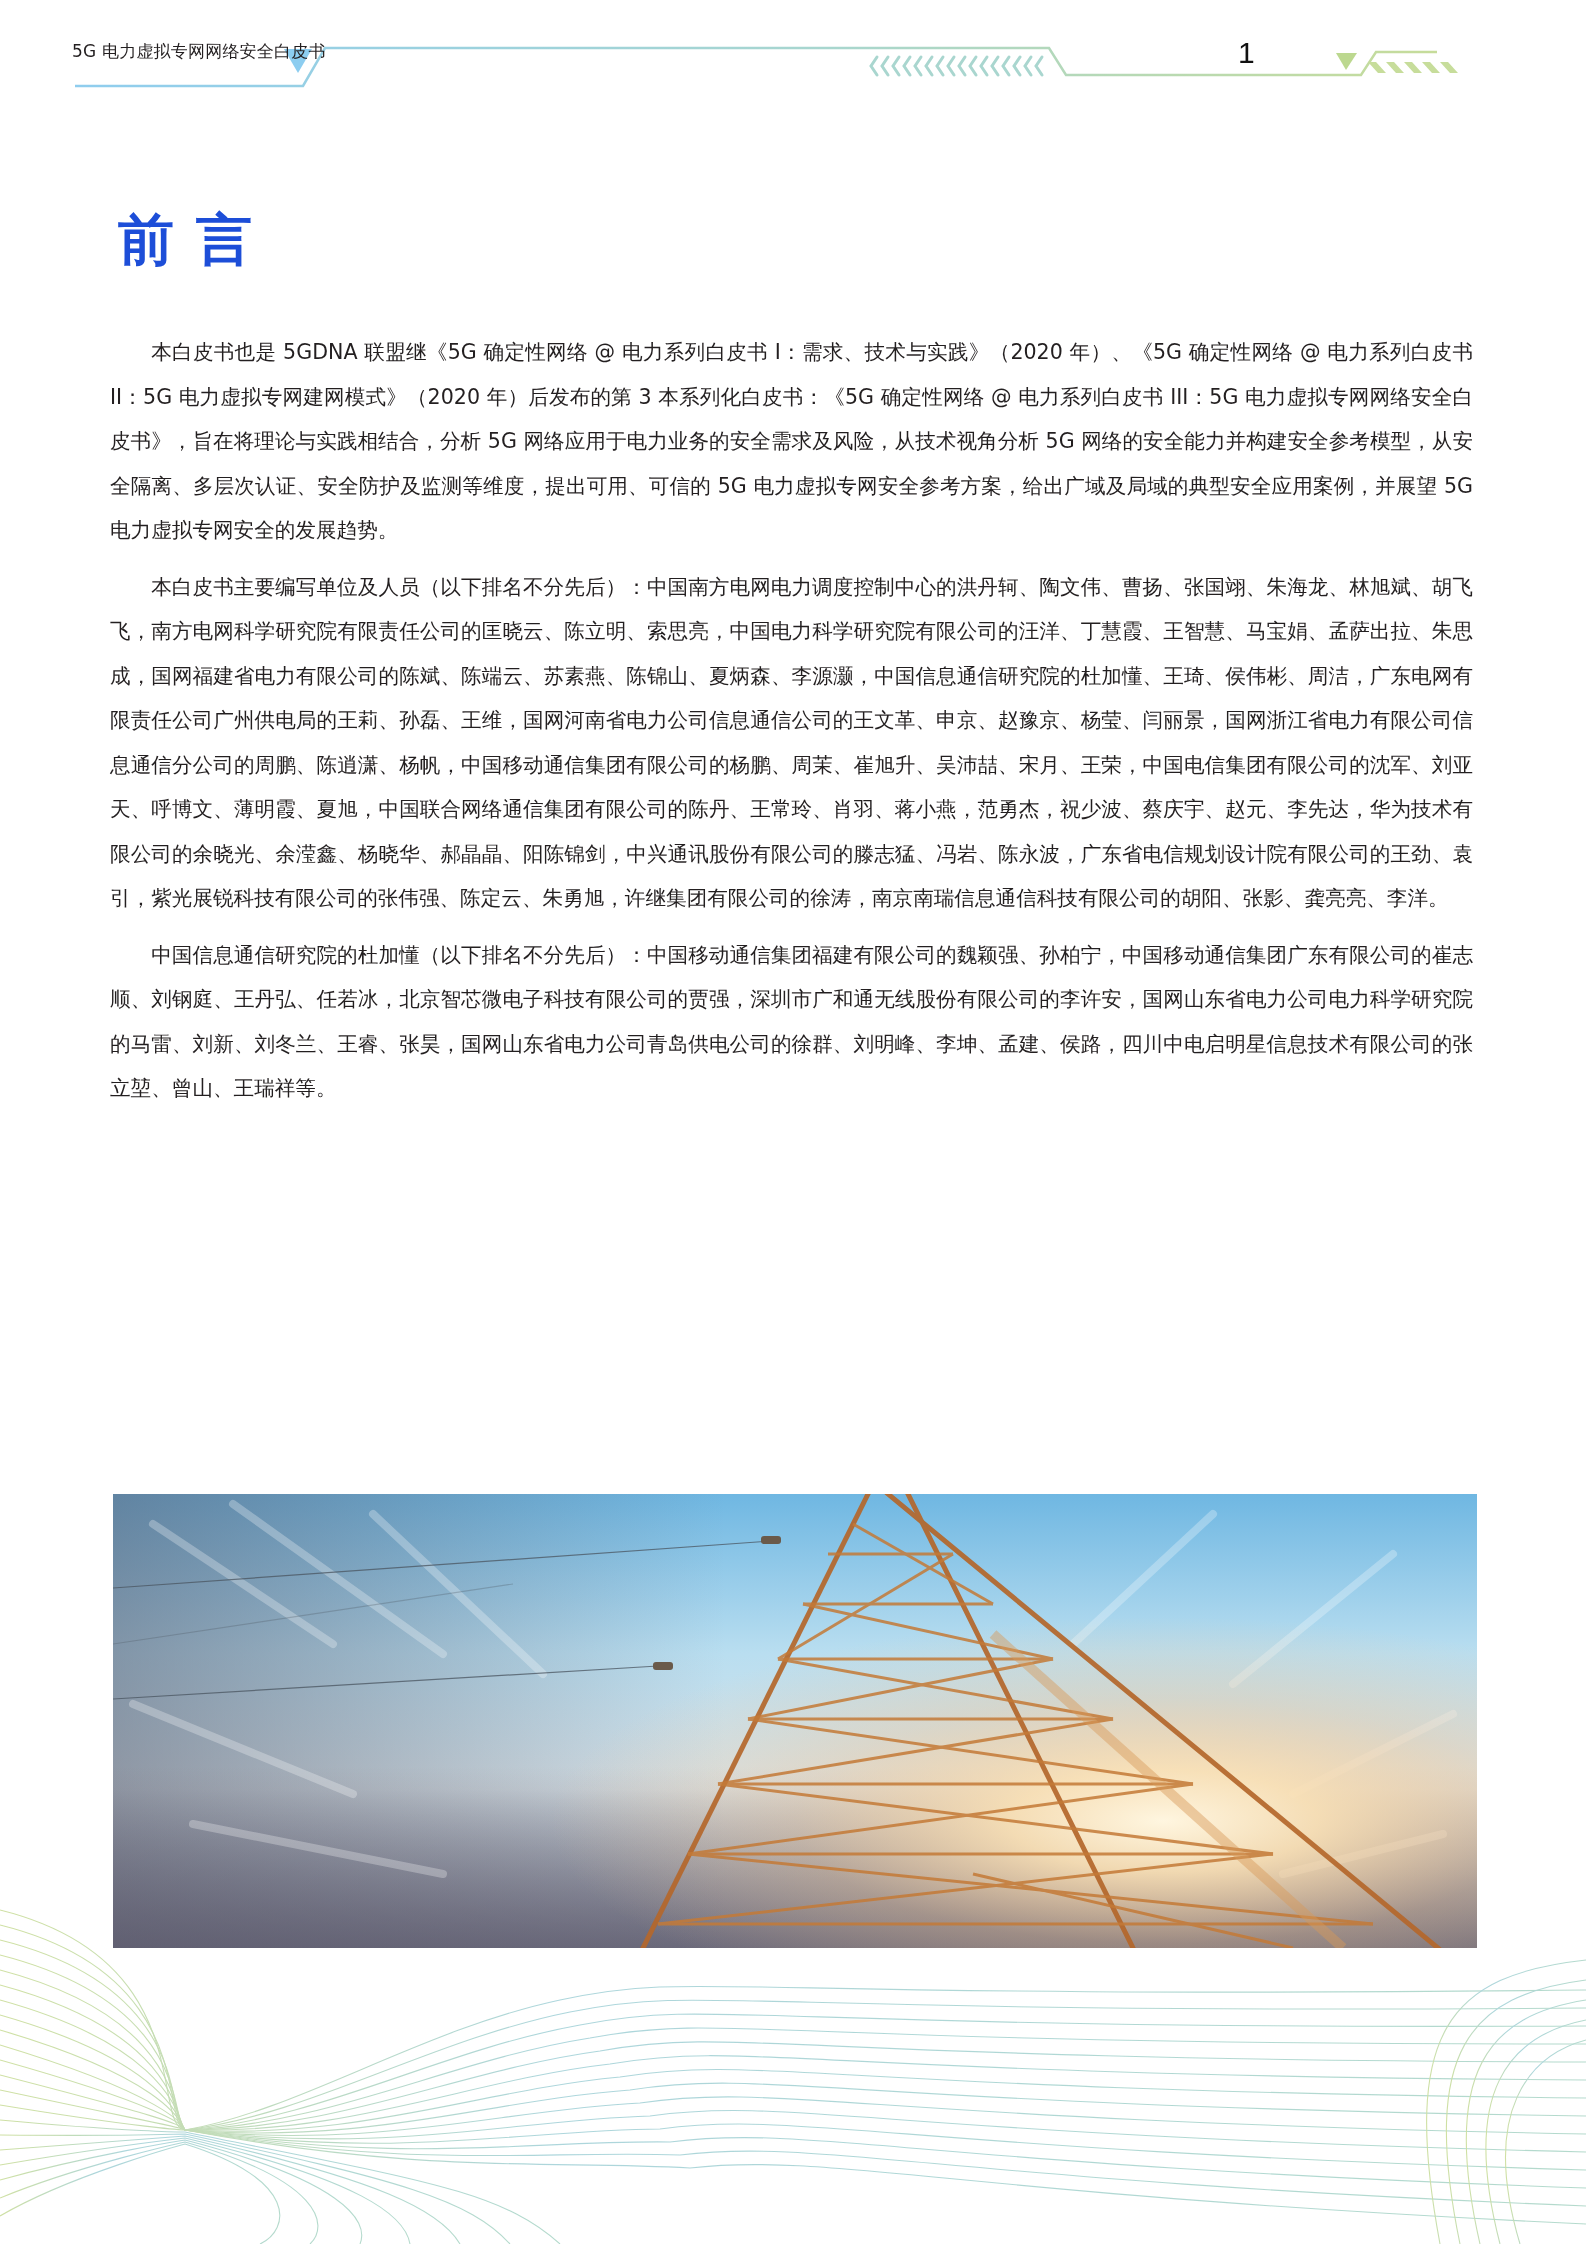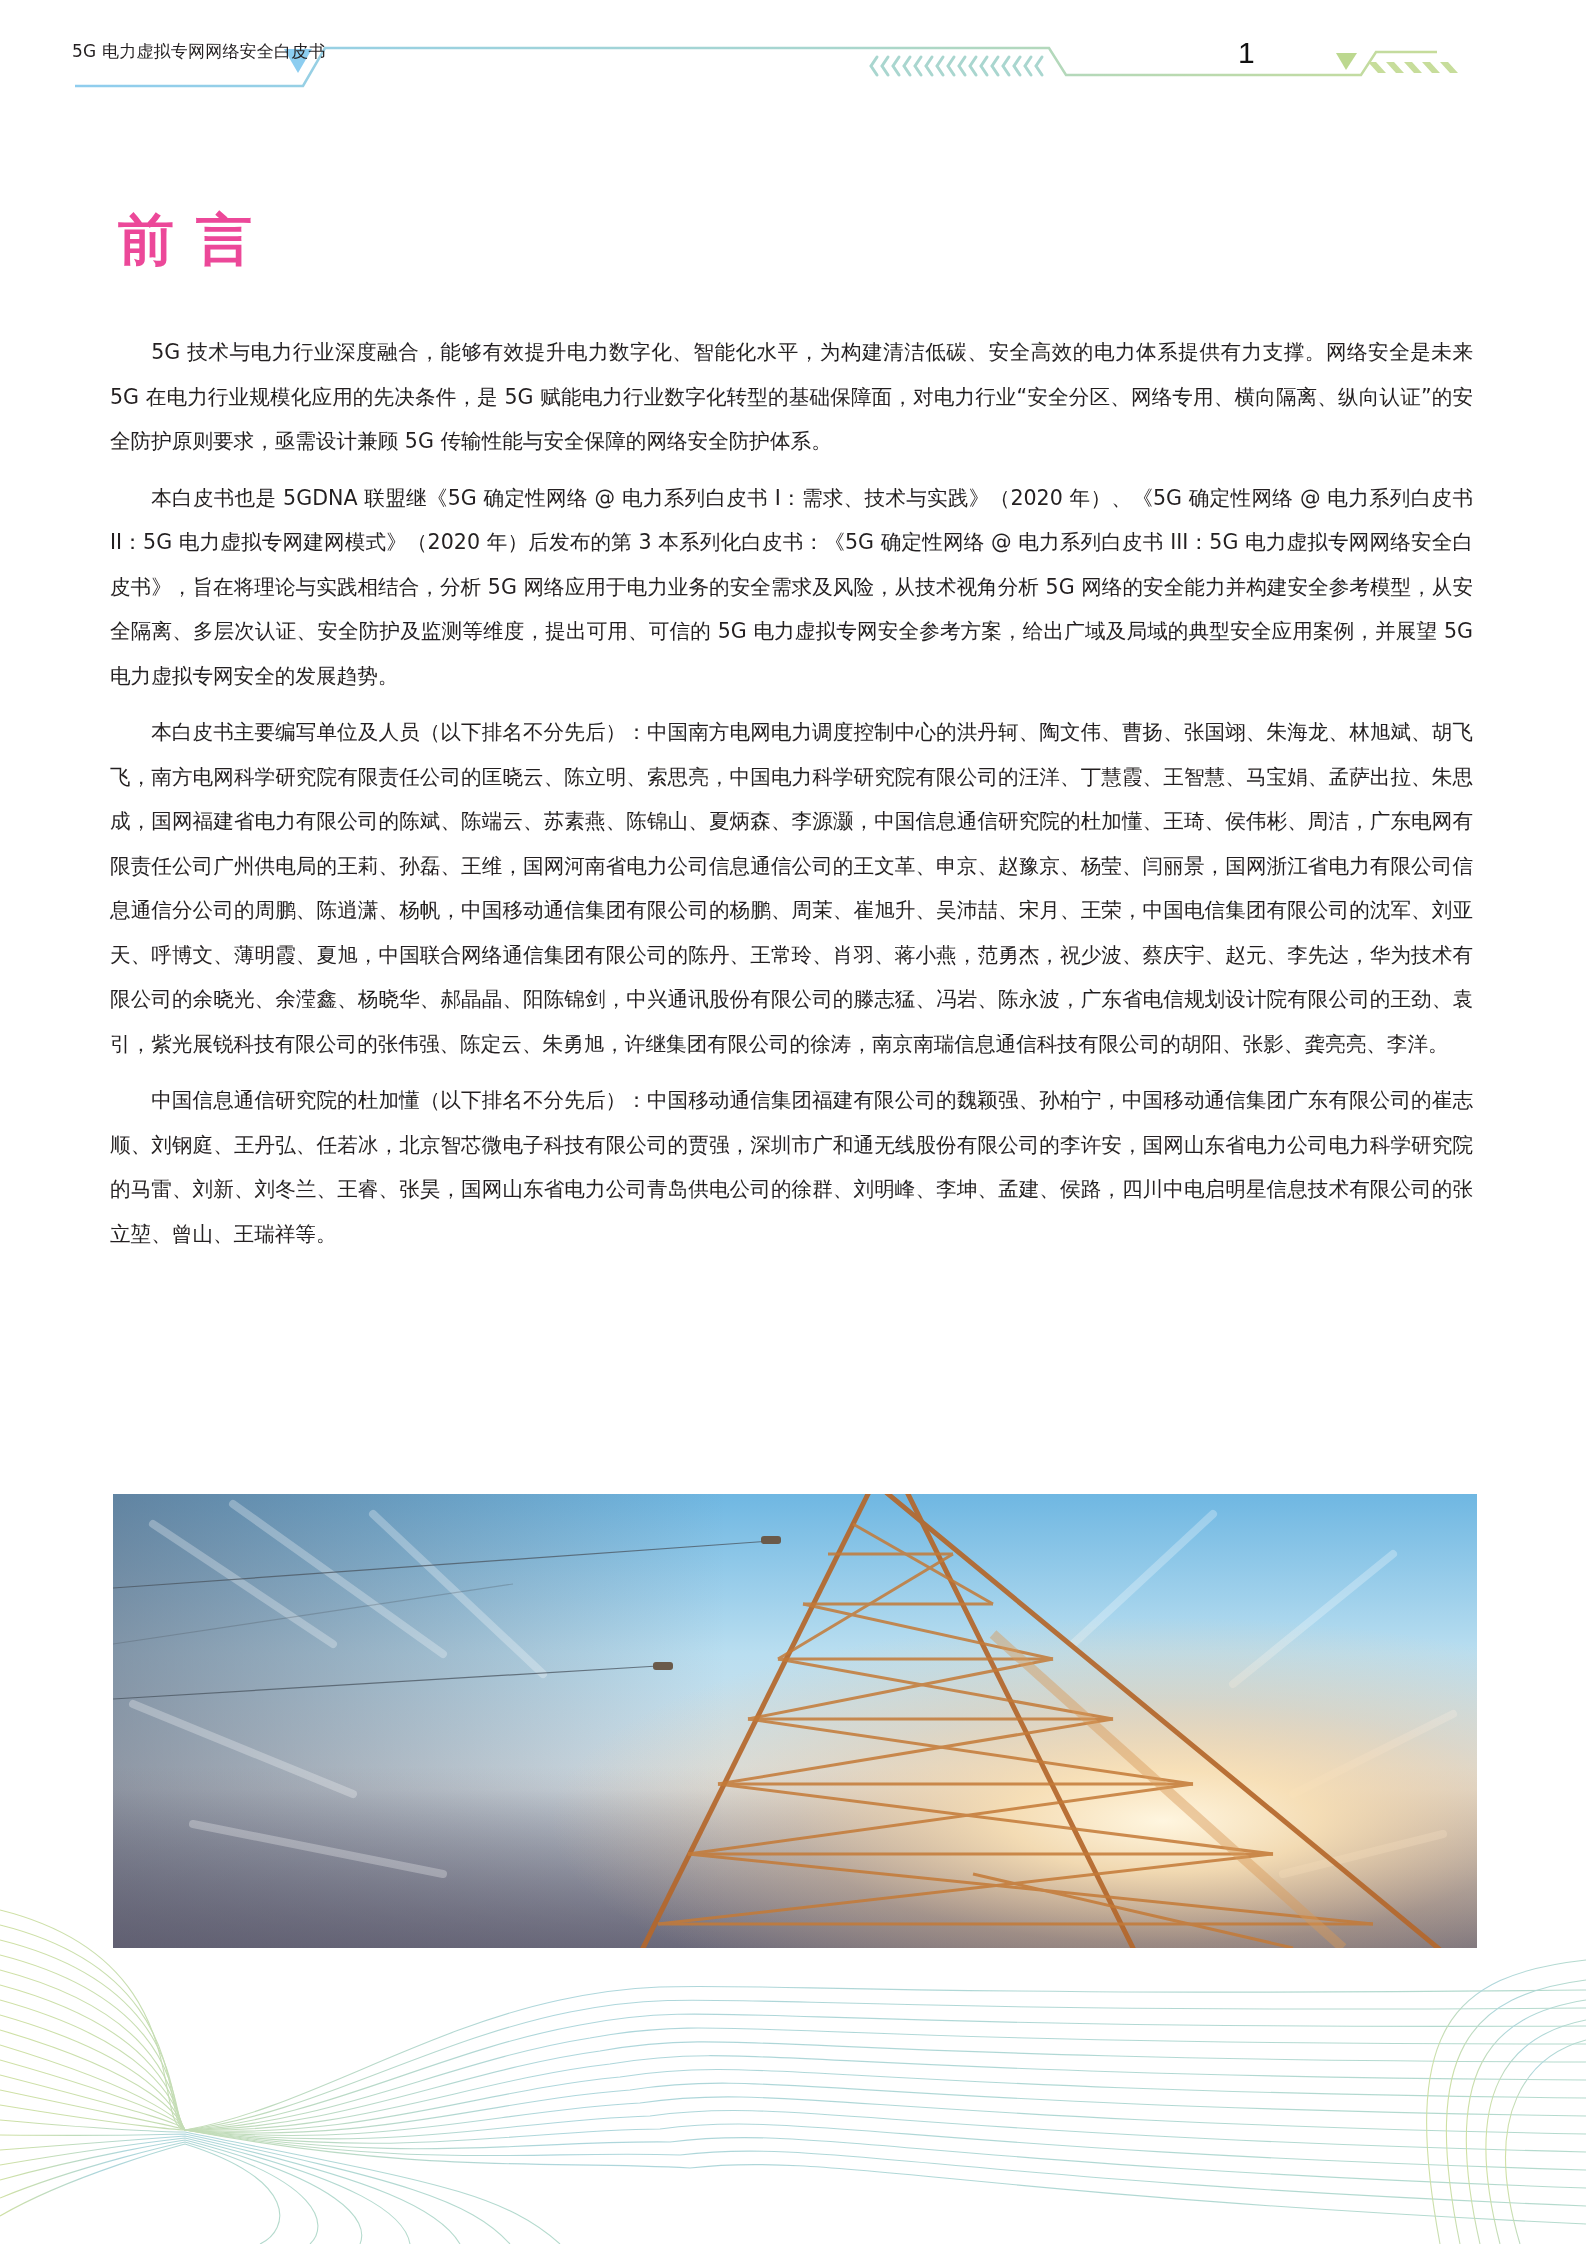--- a/index.html
+++ b/index.html
@@ -9,21 +9,21 @@
     
     .header { position: absolute; left: 0; top: 0; width: 1586px; height: 110px; padding-left: 41px; }
     .header svg { position: absolute; left: 0; top: 0; }
     .doc-title { position: absolute; left: 72px; top: 40px; font-size: 17px; color: #231f20;
                  letter-spacing: 0.2px; white-space: nowrap; }
     .page-num { position: absolute; left: 1238px; top: 36px; font-size: 30px; color: #111;
                 font-family: "Liberation Sans", sans-serif; }
 
     
     .section-title { position: absolute; left: 118px; top: 203px; font-size: 56px; font-weight: bold;
-                     color: #ec4899; letter-spacing: 22px; white-space: nowrap; }
+                     color: #1d4ed8; letter-spacing: 22px; white-space: nowrap; }
 
     
     .content { position: absolute; left: 110px; top: 330px; width: 1363px; }
     .para { margin: 0 0 12px 0; font-size: 20.6px; line-height: 44.5px; text-indent: 2em;
             text-align: justify; color: #231f20; }
 
     
     .photo { position: absolute; left: 113px; top: 1494px; width: 1364px; height: 454px; overflow: hidden; }
     .photo svg { display: block; }
 
@@ -76,21 +76,20 @@
       <polygon points="1440,62 1448,62 1458,73 1450,73"></polygon>
     </g>
   </svg>
   <div class="doc-title">5G 电力虚拟专网网络安全白皮书</div>
   <div class="page-num">1</div>
 </div>
 
 <h1 class="section-title" style="margin:0;">前言</h1>
 
 <div class="content">
-  <p class="para">5G 技术与电力行业深度融合，能够有效提升电力数字化、智能化水平，为构建清洁低碳、安全高效的电力体系提供有力支撑。网络安全是未来 5G 在电力行业规模化应用的先决条件，是 5G 赋能电力行业数字化转型的基础保障面，对电力行业“安全分区、网络专用、横向隔离、纵向认证”的安全防护原则要求，亟需设计兼顾 5G 传输性能与安全保障的网络安全防护体系。</p>
   <p class="para">本白皮书也是 5GDNA 联盟继《5G 确定性网络 @ 电力系列白皮书 I：需求、技术与实践》（2020 年）、《5G 确定性网络 @ 电力系列白皮书 II：5G 电力虚拟专网建网模式》（2020 年）后发布的第 3 本系列化白皮书：《5G 确定性网络 @ 电力系列白皮书 III：5G 电力虚拟专网网络安全白皮书》，旨在将理论与实践相结合，分析 5G 网络应用于电力业务的安全需求及风险，从技术视角分析 5G 网络的安全能力并构建安全参考模型，从安全隔离、多层次认证、安全防护及监测等维度，提出可用、可信的 5G 电力虚拟专网安全参考方案，给出广域及局域的典型安全应用案例，并展望 5G 电力虚拟专网安全的发展趋势。</p>
   <p class="para">本白皮书主要编写单位及人员（以下排名不分先后）：中国南方电网电力调度控制中心的洪丹轲、陶文伟、曹扬、张国翊、朱海龙、林旭斌、胡飞飞，南方电网科学研究院有限责任公司的匡晓云、陈立明、索思亮，中国电力科学研究院有限公司的汪洋、丁慧霞、王智慧、马宝娟、孟萨出拉、朱思成，国网福建省电力有限公司的陈斌、陈端云、苏素燕、陈锦山、夏炳森、李源灏，中国信息通信研究院的杜加懂、王琦、侯伟彬、周洁，广东电网有限责任公司广州供电局的王莉、孙磊、王维，国网河南省电力公司信息通信公司的王文革、申京、赵豫京、杨莹、闫丽景，国网浙江省电力有限公司信息通信分公司的周鹏、陈逍潇、杨帆，中国移动通信集团有限公司的杨鹏、周茉、崔旭升、吴沛喆、宋月、王荣，中国电信集团有限公司的沈军、刘亚天、呼博文、薄明霞、夏旭，中国联合网络通信集团有限公司的陈丹、王常玲、肖羽、蒋小燕，范勇杰，祝少波、蔡庆宇、赵元、李先达，华为技术有限公司的余晓光、余滢鑫、杨晓华、郝晶晶、阳陈锦剑，中兴通讯股份有限公司的滕志猛、冯岩、陈永波，广东省电信规划设计院有限公司的王劲、袁引，紫光展锐科技有限公司的张伟强、陈定云、朱勇旭，许继集团有限公司的徐涛，南京南瑞信息通信科技有限公司的胡阳、张影、龚亮亮、李洋。</p>
   <p class="para">中国信息通信研究院的杜加懂（以下排名不分先后）：中国移动通信集团福建有限公司的魏颖强、孙柏宁，中国移动通信集团广东有限公司的崔志顺、刘钢庭、王丹弘、任若冰，北京智芯微电子科技有限公司的贾强，深圳市广和通无线股份有限公司的李许安，国网山东省电力公司电力科学研究院的马雷、刘新、刘冬兰、王睿、张昊，国网山东省电力公司青岛供电公司的徐群、刘明峰、李坤、孟建、侯路，四川中电启明星信息技术有限公司的张立堃、曾山、王瑞祥等。</p>
 </div>
 
 <div class="photo">
   <svg width="1364" height="454" viewBox="0 0 1364 454">
     <defs>
       <linearGradient id="sky" x1="0" y1="0" x2="0" y2="1">
         <stop offset="0" stop-color="#6fb7e2"></stop>

